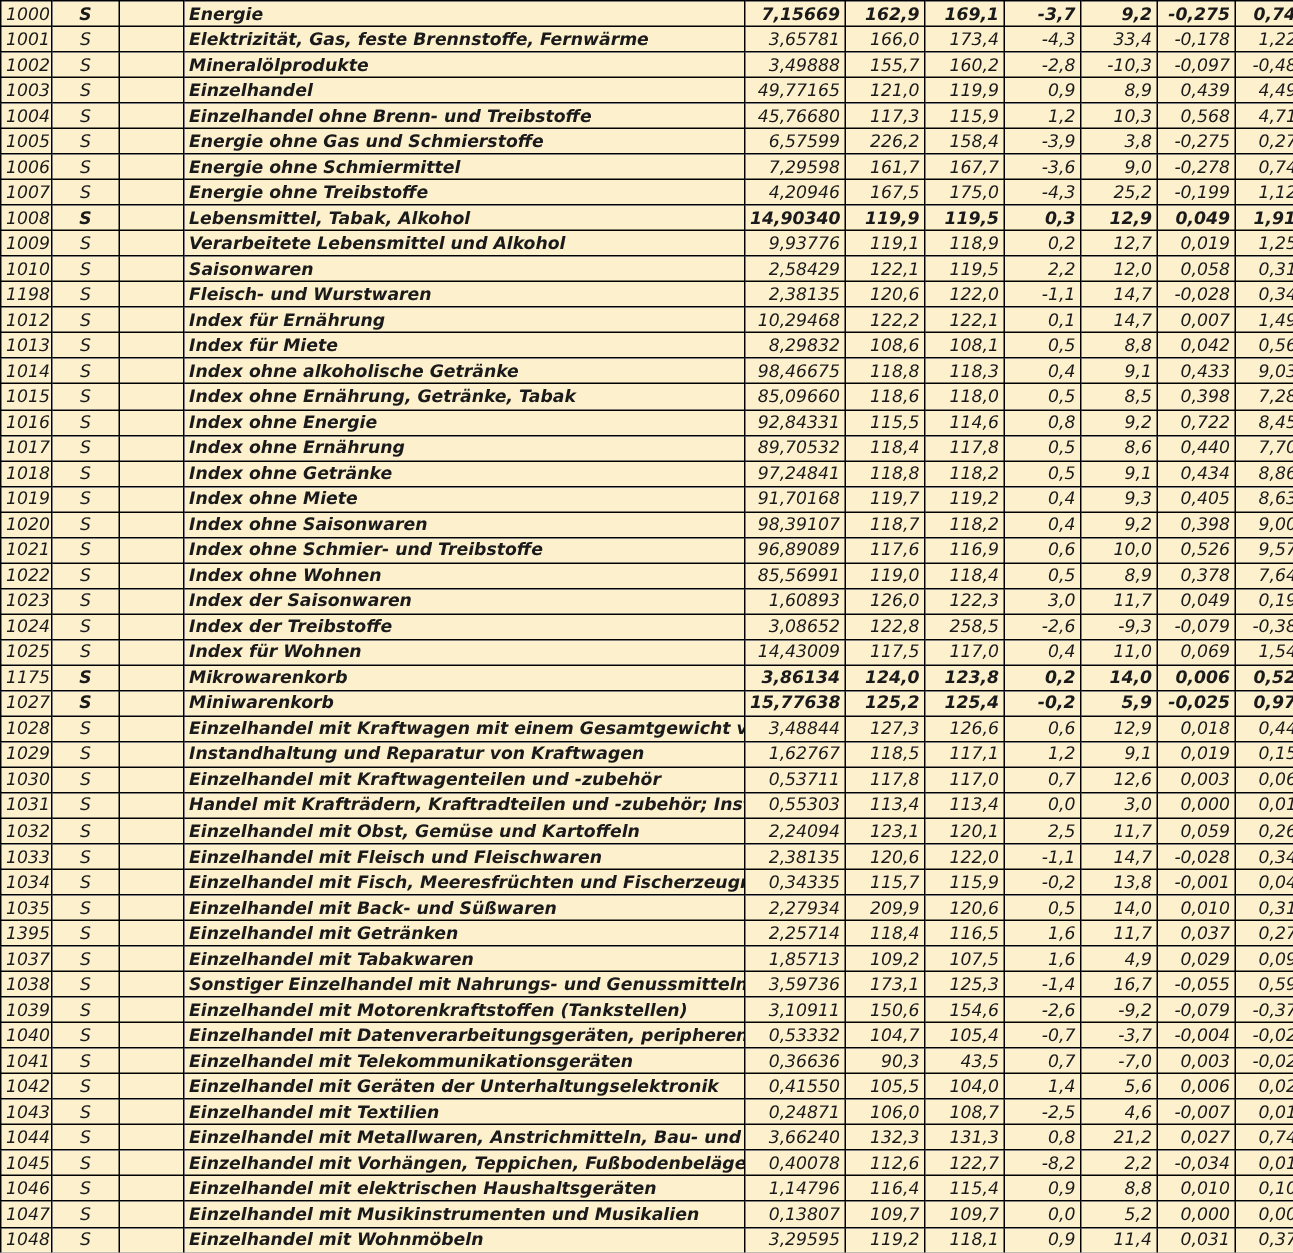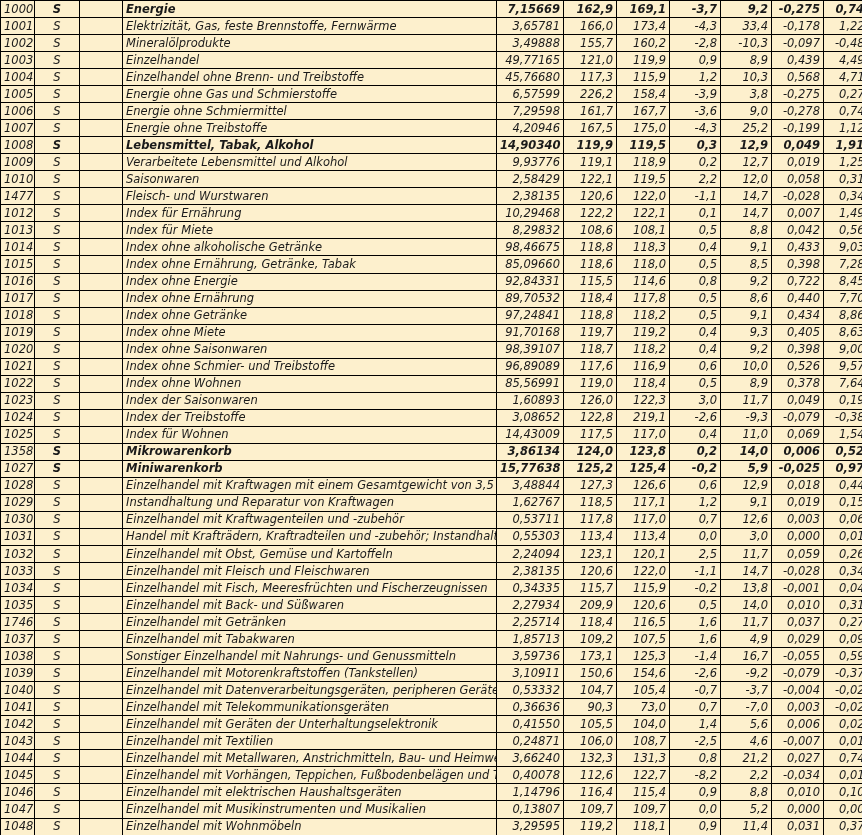--- a/index.html
+++ b/index.html
@@ -67,20 +67,21 @@
   td.flag {
     text-align: center;
     font-style: normal;
     font-size: 11px;
   }
   td.blank { }
   td.label {
     text-align: left;
     font-style: normal;
     font-size: 11.5px;
+    font-weight: bold;
   }
   td.num {
     text-align: right;
     font-style: italic;
   }
 
   
   tr.strong td.label,
   tr.strong td.num,
   tr.strong td.flag {
@@ -242,21 +243,21 @@
         <td class="label">Saisonwaren</td>
         <td class="num">2,58429</td>
         <td class="num">122,1</td>
         <td class="num">119,5</td>
         <td class="num">2,2</td>
         <td class="num">12,0</td>
         <td class="num">0,058</td>
         <td class="num">0,314</td>
       </tr>
       <tr>
-        <td class="rownum">1477</td>
+        <td class="rownum">1198</td>
         <td class="flag">S</td>
         <td class="blank"></td>
         <td class="label">Fleisch- und Wurstwaren</td>
         <td class="num">2,38135</td>
         <td class="num">120,6</td>
         <td class="num">122,0</td>
         <td class="num">-1,1</td>
         <td class="num">14,7</td>
         <td class="num">-0,028</td>
         <td class="num">0,344</td>
@@ -417,41 +418,41 @@
         <td class="num">0,049</td>
         <td class="num">0,192</td>
       </tr>
       <tr>
         <td class="rownum">1024</td>
         <td class="flag">S</td>
         <td class="blank"></td>
         <td class="label">Index der Treibstoffe</td>
         <td class="num">3,08652</td>
         <td class="num">122,8</td>
-        <td class="num">219,1</td>
+        <td class="num">258,5</td>
         <td class="num">-2,6</td>
         <td class="num">-9,3</td>
         <td class="num">-0,079</td>
         <td class="num">-0,380</td>
       </tr>
       <tr>
         <td class="rownum">1025</td>
         <td class="flag">S</td>
         <td class="blank"></td>
         <td class="label">Index für Wohnen</td>
         <td class="num">14,43009</td>
         <td class="num">117,5</td>
         <td class="num">117,0</td>
         <td class="num">0,4</td>
         <td class="num">11,0</td>
         <td class="num">0,069</td>
         <td class="num">1,548</td>
       </tr>
       <tr class="strong">
-        <td class="rownum">1358</td>
+        <td class="rownum">1175</td>
         <td class="flag">S</td>
         <td class="blank"></td>
         <td class="label">Mikrowarenkorb</td>
         <td class="num">3,86134</td>
         <td class="num">124,0</td>
         <td class="num">123,8</td>
         <td class="num">0,2</td>
         <td class="num">14,0</td>
         <td class="num">0,006</td>
         <td class="num">0,522</td>
@@ -567,21 +568,21 @@
         <td class="label">Einzelhandel mit Back- und Süßwaren</td>
         <td class="num">2,27934</td>
         <td class="num">209,9</td>
         <td class="num">120,6</td>
         <td class="num">0,5</td>
         <td class="num">14,0</td>
         <td class="num">0,010</td>
         <td class="num">0,315</td>
       </tr>
       <tr>
-        <td class="rownum">1746</td>
+        <td class="rownum">1395</td>
         <td class="flag">S</td>
         <td class="blank"></td>
         <td class="label">Einzelhandel mit Getränken</td>
         <td class="num">2,25714</td>
         <td class="num">118,4</td>
         <td class="num">116,5</td>
         <td class="num">1,6</td>
         <td class="num">11,7</td>
         <td class="num">0,037</td>
         <td class="num">0,272</td>
@@ -638,21 +639,21 @@
         <td class="num">-0,004</td>
         <td class="num">-0,020</td>
       </tr>
       <tr>
         <td class="rownum">1041</td>
         <td class="flag">S</td>
         <td class="blank"></td>
         <td class="label">Einzelhandel mit Telekommunikationsgeräten</td>
         <td class="num">0,36636</td>
         <td class="num">90,3</td>
-        <td class="num">73,0</td>
+        <td class="num">43,5</td>
         <td class="num">0,7</td>
         <td class="num">-7,0</td>
         <td class="num">0,003</td>
         <td class="num">-0,028</td>
       </tr>
       <tr>
         <td class="rownum">1042</td>
         <td class="flag">S</td>
         <td class="blank"></td>
         <td class="label">Einzelhandel mit Geräten der Unterhaltungselektronik</td>

